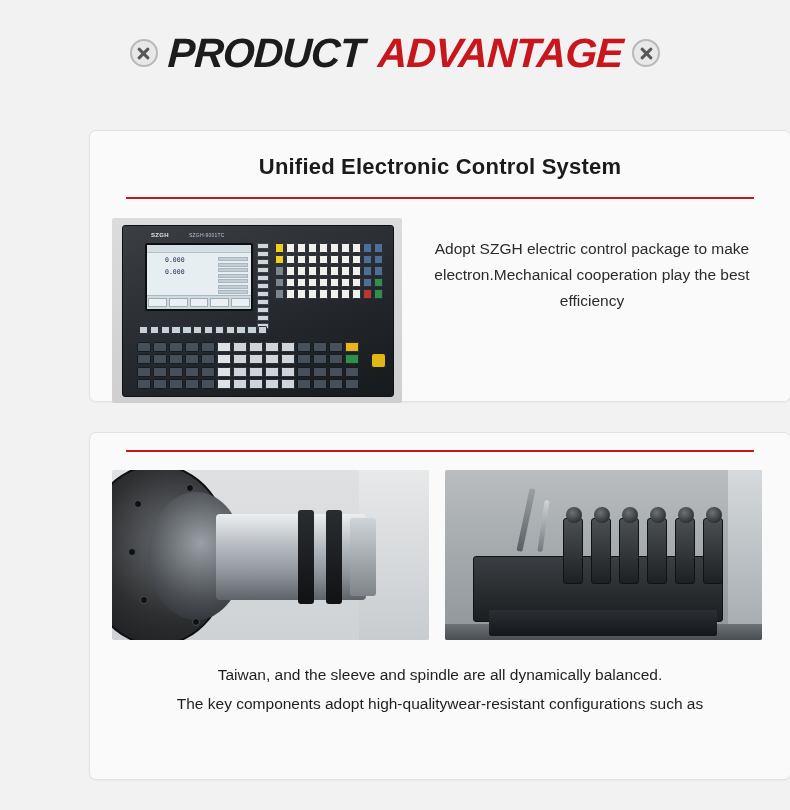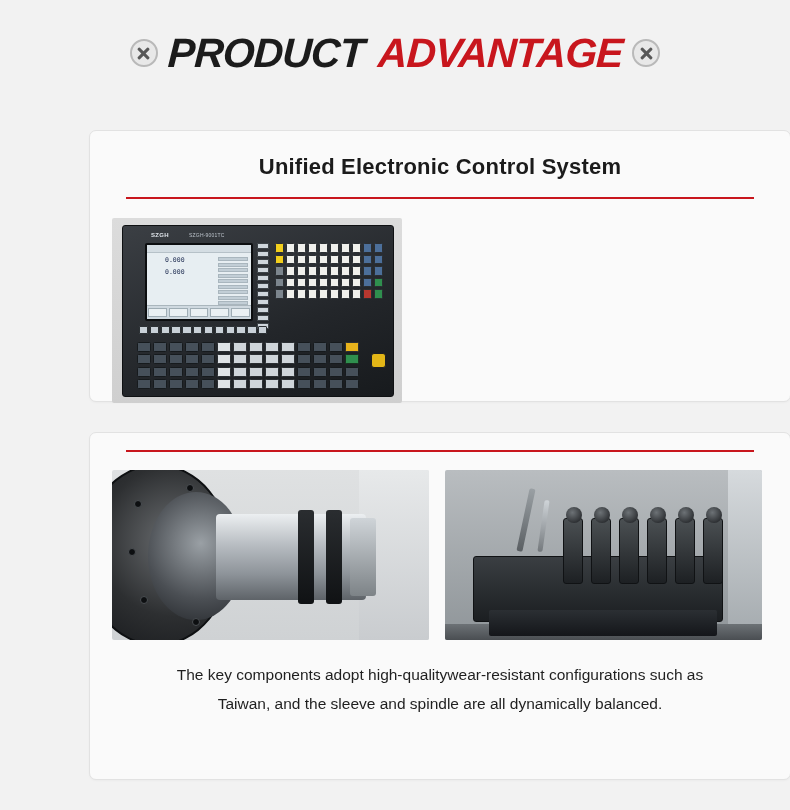--- a/index.html
+++ b/index.html
@@ -140,21 +140,21 @@
   .cnc-brand {
     position: absolute; left: 28px; top: 6px;
     color: #dfe4ea; font-size: 6px; font-weight: bold; letter-spacing: .3px;
   }
   .cnc-model {
     position: absolute; left: 66px; top: 6px;
     color: #b9c0c8; font-size: 5px; letter-spacing: .2px;
   }
   .cnc-screen {
     position: absolute; left: 22px; top: 17px;
-    width: 108px; height: 78px;
+    width: 108px; height: 68px;
     background: #e7eef2;
     border: 2px solid #0c0e10;
     border-radius: 2px;
     overflow: hidden;
   }
   .scr-top { height: 8px; background: #d4dde3; border-bottom: 1px solid #b6c1c8; }
   .scr-val {
     font-family: "DejaVu Sans Mono", monospace;
     font-size: 6.5px; color: #1d2b50; padding: 3px 0 0 18px; line-height: 9px;
   }
@@ -549,20 +549,21 @@
                 <i></i>
                 <i></i>
                 <i></i>
               </div>
           </div>
 
           <div class="cnc-estop"></div>
         </div>
       </div>
 
+      <div class="c1-text">Adopt SZGH electric control package to make electron.Mechanical cooperation play the best efficiency</div>
     </div>
   </div>
 
   <div class="card" id="card-2">
     <div class="card-rule"></div>
 
     <div class="c2-photos">
 
       <div class="photo ph-spindle">
         <div class="bg-wall"></div>
@@ -589,18 +590,18 @@
         <div class="holder" style="left:174px"></div>
         <div class="holder" style="left:202px"></div>
         <div class="holder" style="left:230px"></div>
         <div class="holder" style="left:258px"></div>
         <div class="drill"></div>
         <div class="drill2"></div>
       </div>
     </div>
 
     <div class="c2-caption">
+      <div>Taiwan, and the sleeve and spindle are all dynamically balanced.</div>
       <div>The key components adopt high-qualitywear-resistant configurations such as</div>
-      <div>Taiwan, and the sleeve and spindle are all dynamically balanced.</div>
     </div>
   </div>
 
 </div>
 
 </body></html>

